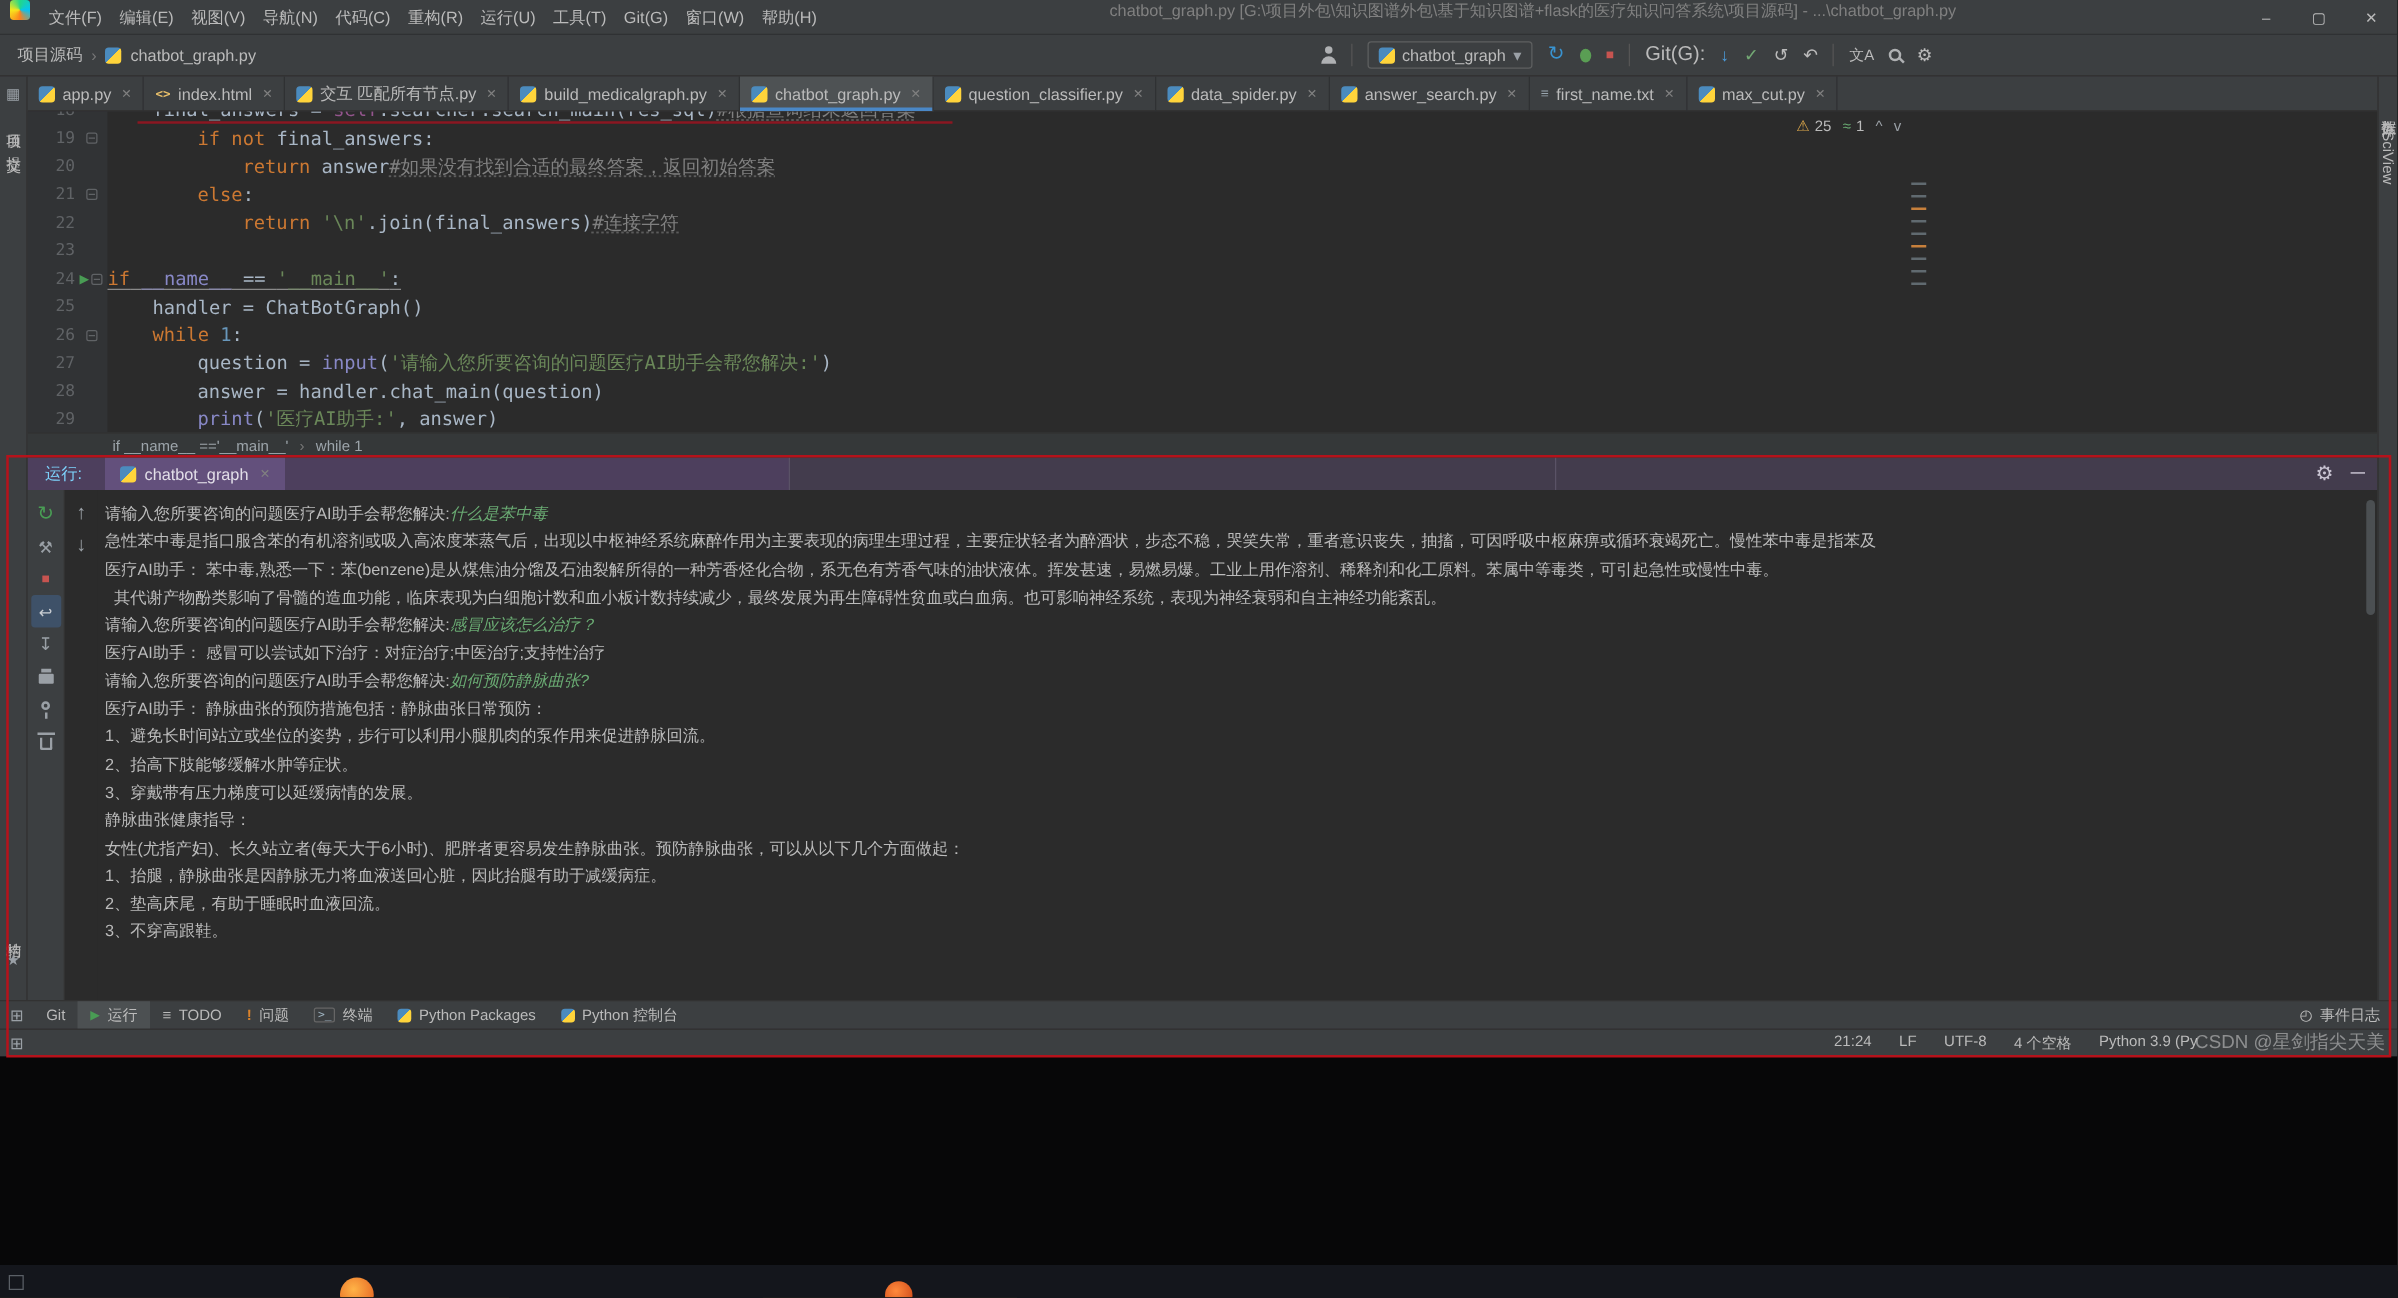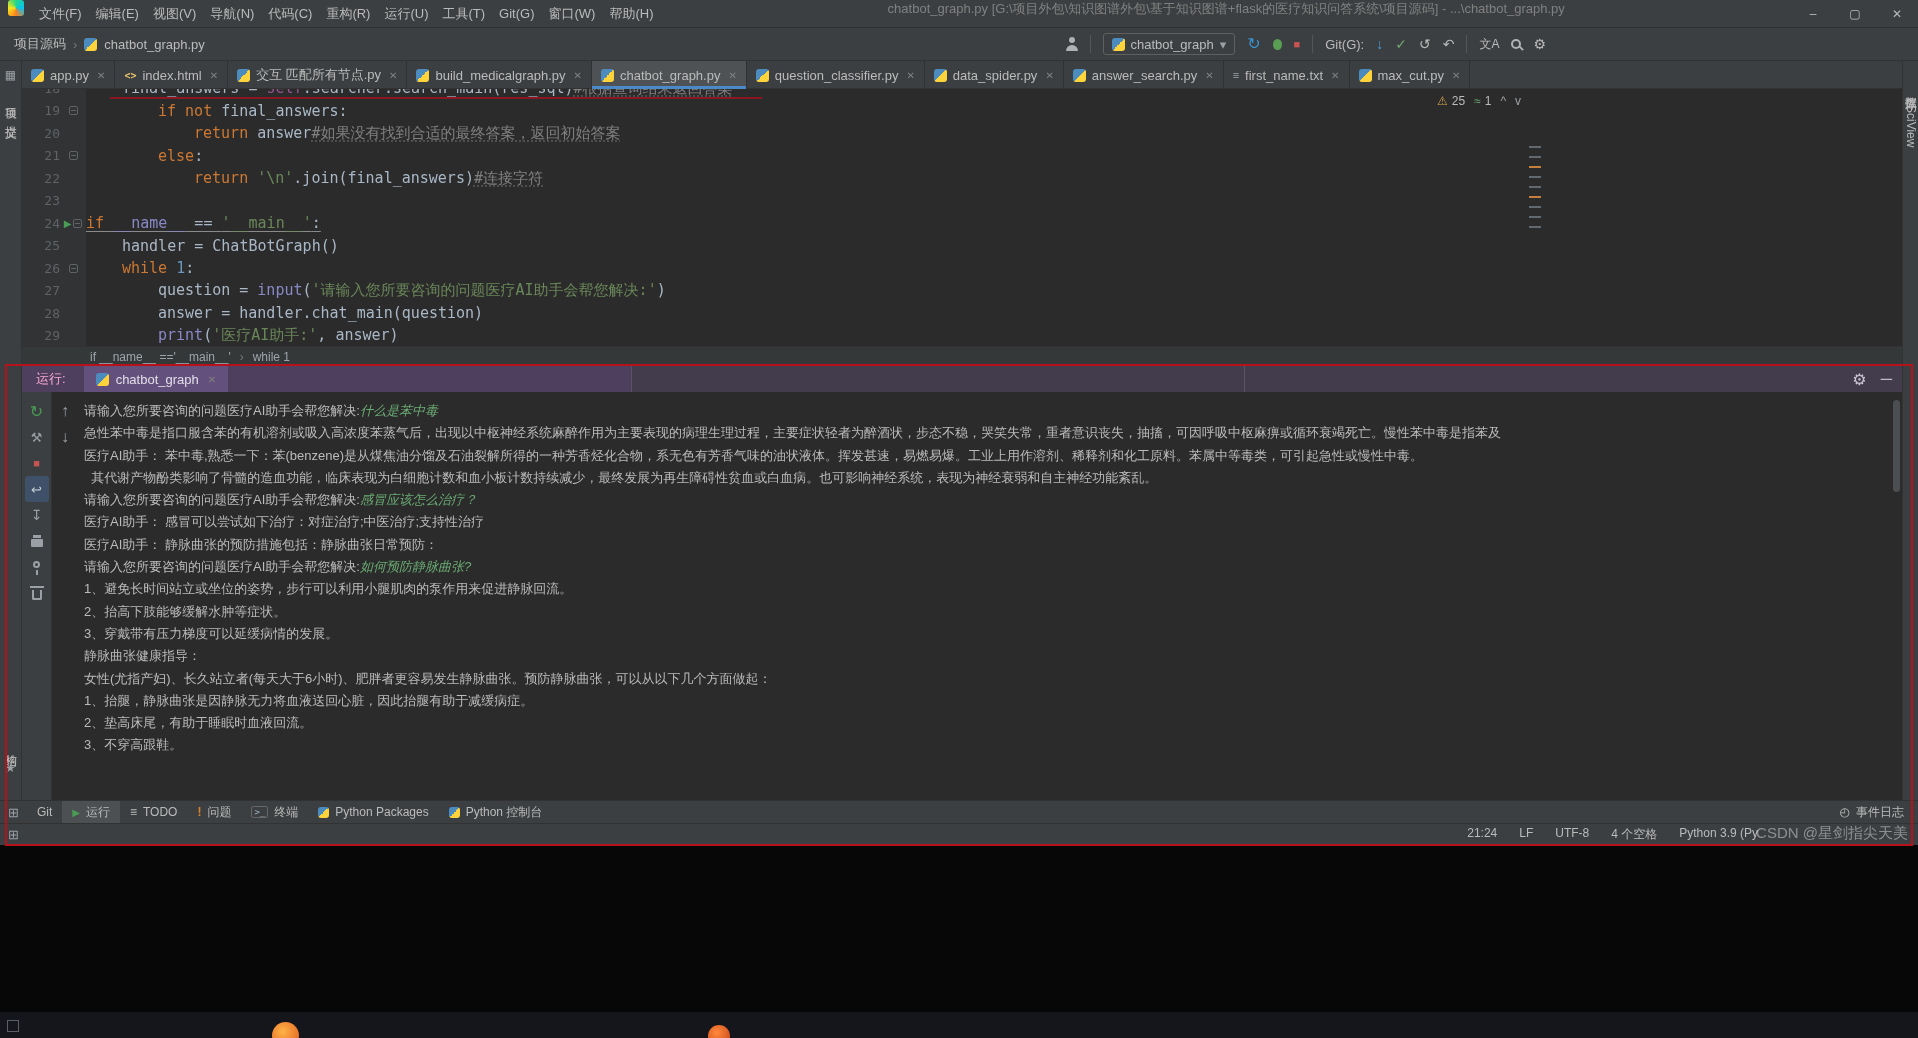--- a/index.html
+++ b/index.html
@@ -79,21 +79,21 @@
 
   .bcbar{position:absolute;top:346px;left:22px;right:16px;height:20px;background:#353839;
          border-top:1px solid #323232;display:flex;align-items:center;padding-left:68px;gap:9px;
          color:#9da5ab;font-size:12px;z-index:5}
 
   
   .runpanel{position:absolute;top:366px;left:22px;right:16px;height:434px;background:#2b2b2b;z-index:4}
   .runheader{height:26px;display:flex;align-items:center;background:#433c4d;position:relative}
   .runheader .sec1{width:610px;height:100%;background:#4d3f5d;display:flex;align-items:center;
                    border-right:1px solid #5a5266}
-  .runlabel{margin-left:14px;color:#f9a8d4;font-size:13px}
+  .runlabel{margin-left:14px;color:#7dd3fc;font-size:13px}
   .runtab{height:100%;display:flex;align-items:center;gap:7px;padding:0 12px;margin-left:18px;
           background:#63507c;color:#e2dee8;font-size:13px}
   .runheader .sep2{position:absolute;left:1222px;top:0;bottom:0;width:1px;background:#5a5266}
   .runheader-icons{position:absolute;right:10px;top:0;height:100%;display:flex;align-items:center;gap:14px;color:#c9c4d2}
   .runbody{position:absolute;top:26px;left:0;right:0;bottom:0;display:flex}
   .strip1{width:30px;background:#3c3f41;border-right:1px solid #323232;padding-top:6px;flex:none}
   .strip2{width:26px;background:#2b2b2b;padding-top:6px;flex:none}
   .rsi{height:26px;width:24px;margin:0 auto;display:flex;align-items:center;justify-content:center;cursor:pointer}
   .rsi.sel{background:#3e5168;border-radius:3px}
   .console{flex:1;padding:8px 4px 0 6px;overflow:hidden;position:relative}
@@ -185,21 +185,21 @@
       <span class="divider"></span>
       <div class="combo">
         <span class="pyicon"></span>
         <span>chatbot_graph</span>
         <span style="color:#9aa0a6">▾</span>
       </div>
       <span class="tbi" style="color:#3993d0;font-size:16px">↻</span>
       <span class="bug"></span>
       <span class="tbi" style="color:#c75450;font-size:11px">■</span>
       <span class="divider"></span>
-      <span style="font-size:13px">Git(G):</span>
+      <span style="font-size:16px">Git(G):</span>
       <span class="tbi" style="color:#4b9ad9">↓</span>
       <span class="tbi" style="color:#73a874">✓</span>
       <span class="tbi">↺</span>
       <span class="tbi">↶</span>
       <span class="divider"></span>
       <span class="tbi" style="font-size:12px">文A</span>
       <span class="mag"></span>
       <span class="tbi">⚙</span>
     </div>
   </div>
@@ -410,22 +410,22 @@
         <div class="rsi" style="color:#9aa0a6">↓</div>
       </div>
       <div class="console">
         <div id="console-lines">
             <div class="conline"><span class="seg-out">请输入您所要咨询的问题医疗AI助手会帮您解决:</span><span class="seg-in">什么是苯中毒</span></div>
             <div class="conline"><span class="seg-out">急性苯中毒是指口服含苯的有机溶剂或吸入高浓度苯蒸气后，出现以中枢神经系统麻醉作用为主要表现的病理生理过程，主要症状轻者为醉酒状，步态不稳，哭笑失常，重者意识丧失，抽搐，可因呼吸中枢麻痹或循环衰竭死亡。慢性苯中毒是指苯及</span></div>
             <div class="conline"><span class="seg-out">医疗AI助手： 苯中毒,熟悉一下：苯(benzene)是从煤焦油分馏及石油裂解所得的一种芳香烃化合物，系无色有芳香气味的油状液体。挥发甚速，易燃易爆。工业上用作溶剂、稀释剂和化工原料。苯属中等毒类，可引起急性或慢性中毒。</span></div>
             <div class="conline"><span class="seg-out">  其代谢产物酚类影响了骨髓的造血功能，临床表现为白细胞计数和血小板计数持续减少，最终发展为再生障碍性贫血或白血病。也可影响神经系统，表现为神经衰弱和自主神经功能紊乱。</span></div>
             <div class="conline"><span class="seg-out">请输入您所要咨询的问题医疗AI助手会帮您解决:</span><span class="seg-in">感冒应该怎么治疗？</span></div>
             <div class="conline"><span class="seg-out">医疗AI助手： 感冒可以尝试如下治疗：对症治疗;中医治疗;支持性治疗</span></div>
+            <div class="conline"><span class="seg-out">请输入您所要咨询的问题医疗AI助手会帮您解决:</span><span class="seg-in">如何预防静脉曲张?</span></div>
             <div class="conline"><span class="seg-out">医疗AI助手： 静脉曲张的预防措施包括：静脉曲张日常预防：</span></div>
-            <div class="conline"><span class="seg-out">请输入您所要咨询的问题医疗AI助手会帮您解决:</span><span class="seg-in">如何预防静脉曲张?</span></div>
             <div class="conline"><span class="seg-out">1、避免长时间站立或坐位的姿势，步行可以利用小腿肌肉的泵作用来促进静脉回流。</span></div>
             <div class="conline"><span class="seg-out">2、抬高下肢能够缓解水肿等症状。</span></div>
             <div class="conline"><span class="seg-out">3、穿戴带有压力梯度可以延缓病情的发展。</span></div>
             <div class="conline"><span class="seg-out">静脉曲张健康指导：</span></div>
             <div class="conline"><span class="seg-out">女性(尤指产妇)、长久站立者(每天大于6小时)、肥胖者更容易发生静脉曲张。预防静脉曲张，可以从以下几个方面做起：</span></div>
             <div class="conline"><span class="seg-out">1、抬腿，静脉曲张是因静脉无力将血液送回心脏，因此抬腿有助于减缓病症。</span></div>
             <div class="conline"><span class="seg-out">2、垫高床尾，有助于睡眠时血液回流。</span></div>
             <div class="conline"><span class="seg-out">3、不穿高跟鞋。</span></div>
           </div>
         <div class="conscroll"></div>

